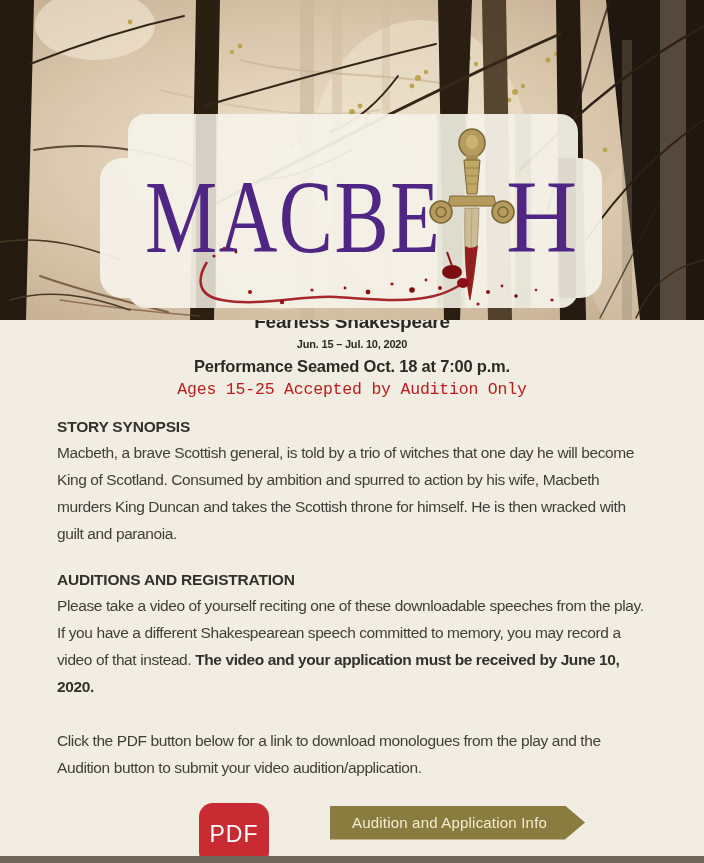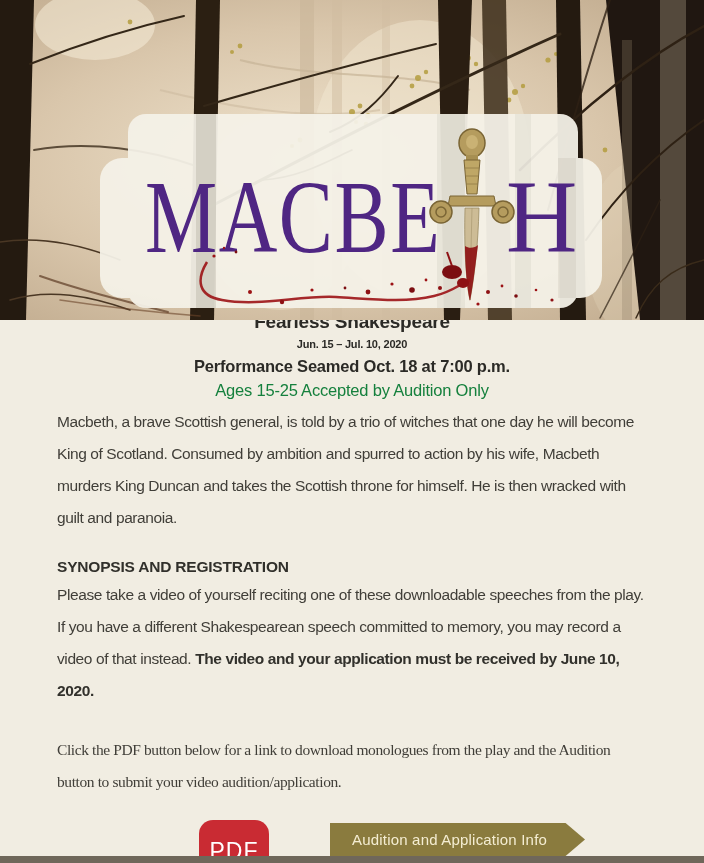--- a/index.html
+++ b/index.html
@@ -8,27 +8,27 @@
   
   .hero{position:relative;width:704px;height:292px;line-height:0;}
   .hero svg{display:block;}
   
   .event-block{padding-top:19px;text-align:center;color:#3b3933;}
   .event-block p{margin:0 0 6px;line-height:1.12;letter-spacing:-0.2px;}
   .ev-title{font-size:19px;font-weight:bold;color:#2b2a26;}
   .ev-dates{font-size:11px;font-weight:bold;color:#2b2a26;}
   .ev-sched{font-size:17px;color:#3e3c36;}
   .ev-perf{font-size:16.5px;font-weight:bold;color:#2b2a26;}
-  .ev-ages{font-size:16.5px;color:#15803d;}
+  .ev-ages{font-size:16.5px;color:#b91c1c;font-family:Liberation Mono, monospace;}
   
   .sections{padding:0 54px 0 57px;color:#403e38;}
   .section-heading{margin:18px 0 3px;font-size:15.5px;font-weight:bold;color:#31302b;letter-spacing:-0.2px;}
-  .body-text{margin:0;font-size:15.5px;line-height:32px;letter-spacing:-0.4px;}
+  .body-text{margin:0;font-size:15.5px;line-height:27px;letter-spacing:-0.4px;}
   .body-text strong{color:#32312c;}
-  .cta-text{margin-top:27px;font-family:Liberation Serif, serif;}
+  .cta-text{margin-top:27px;}
   
   .downloads{display:flex;align-items:flex-start;margin-top:22px;padding-left:179px;}
   .pdf-col{width:110px;display:flex;flex-direction:column;align-items:center;}
   .pdf-icon{width:70px;height:63px;background:#c92b33;border-radius:14px;color:#ffffff;
             display:flex;align-items:center;justify-content:center;font-size:23px;
             letter-spacing:1px;cursor:pointer;}
   .buttons-col{margin-left:41px;padding-top:3px;display:flex;flex-direction:column;gap:29px;}
   .arrow-button{width:255px;height:34px;background:#8a7b3e;color:#f4edd2;font-size:15px;
                 display:flex;align-items:center;justify-content:center;box-sizing:border-box;
                 padding-right:22px;letter-spacing:0.2px;cursor:pointer;border:none;
@@ -177,23 +177,24 @@
   </div>
 
   <div class="event-block">
     <p class="ev-title">Fearless Shakespeare</p>
     <p class="ev-dates">Jun. 15 – Jul. 10, 2020</p>
     <p class="ev-perf">Performance Seamed Oct. 18 at 7:00 p.m.</p>
     <p class="ev-ages">Ages 15-25 Accepted by Audition Only</p>
   </div>
 
   <div class="sections">
+    <h3 class="section-heading">STORY SYNOPSIS</h3>
     <p class="body-text">Macbeth, a brave Scottish general, is told by a trio of witches that one day he will become King of Scotland. Consumed by ambition and spurred to action by his wife, Macbeth murders King Duncan and takes the Scottish throne for himself. He is then wracked with guilt and paranoia.</p>
 
-    <h3 class="section-heading" style="margin-top:24px;">SYNOPSIS AND REGISTRATION</h3>
+    <h3 class="section-heading" style="margin-top:24px;">AUDITIONS AND REGISTRATION</h3>
     <p class="body-text"><span>Please take a video of yourself reciting one of these downloadable speeches from the play. If you have a different Shakespearean speech committed to memory, you may record a video of that instead. </span><strong>The video and your application must be received by June 10, 2020.</strong></p>
 
     <p class="body-text cta-text">Click the PDF button below for a link to download monologues from the play and the Audition button to submit your video audition/application.</p>
   </div>
 
   <div class="downloads">
     <div class="pdf-col">
       <div class="pdf-icon">PDF</div>
 
     </div>

